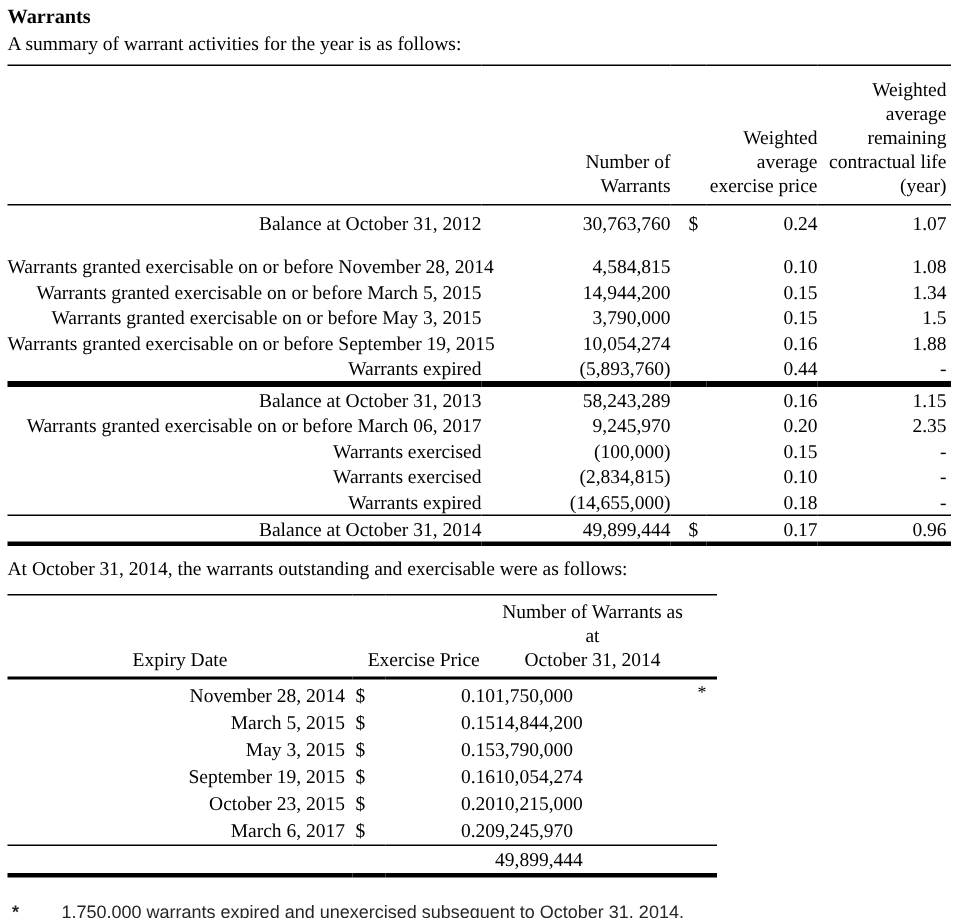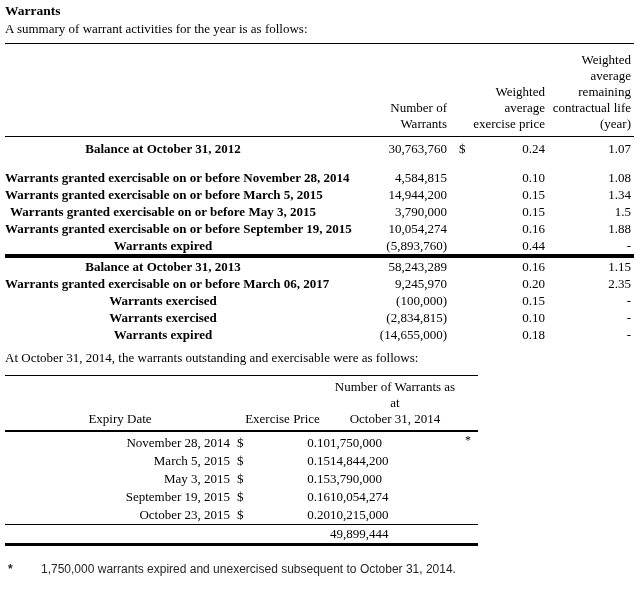--- a/index.html
+++ b/index.html
@@ -20,21 +20,21 @@
   .t1 col.c1 { width: 316px; }
   .t1 col.c2 { width: 126px; }
   .t1 col.c3 { width: 24px; }
   .t1 col.c4 { width: 74px; }
   .t1 col.c5 { width: 89px; }
   .t1 th {
     font-weight: normal; vertical-align: bottom; text-align: right;
     padding: 8px 0 4px 0; line-height: 16px; border-bottom: 1px solid #000;
   }
   .t1 td { padding: 1px 0; line-height: 15px; white-space: nowrap; }
-  .t1 .c-label { text-align: center; font-weight: bold; }
+  .t1 .c-label { text-align: right; }
   .t1 .c-num   { text-align: right; }
   .t1 .c-cur   { text-align: left; padding-left: 12px; }
   .t1 .c-price { text-align: right; }
   .t1 .c-life  { text-align: right; padding-right: 3px; }
   .t1 th.c-life { padding-right: 3px; }
   .t1 .first-row td { padding-top: 4px; }
   .t1 .spacer-row td { height: 12px; padding: 0; }
   .t1 .subtotal-row td { border-top: 4px solid #000000; }
   .t1 .final-row td { border-top: 1px solid #000; border-bottom: 3px solid #000; }
 
@@ -182,20 +182,27 @@
         <td class="c-price">0.10</td>
         <td class="c-life">-</td>
       </tr>
       <tr>
         <td class="c-label">Warrants expired</td>
         <td class="c-num">(14,655,000)</td>
         <td class="c-cur"></td>
         <td class="c-price">0.18</td>
         <td class="c-life">-</td>
       </tr>
+      <tr class="final-row">
+        <td class="c-label">Balance at October 31, 2014</td>
+        <td class="c-num">49,899,444</td>
+        <td class="c-cur">$</td>
+        <td class="c-price">0.17</td>
+        <td class="c-life">0.96</td>
+      </tr>
     </tbody>
   </table>
 
   <p class="doc-intro" style="margin-top:6px;">At October 31, 2014, the warrants outstanding and exercisable were as follows:</p>
 
   <table class="t2">
     <colgroup>
         <col class="c1">
         <col class="c2">
         <col class="c3">
@@ -242,20 +249,27 @@
         <td class="c-warr">10,054,274</td>
         <td class="c-marker"><span></span></td>
       </tr>
       <tr>
         <td class="c-date">October 23, 2015</td>
         <td class="c-cur">$</td>
         <td class="c-price">0.20</td>
         <td class="c-warr">10,215,000</td>
         <td class="c-marker"><span></span></td>
       </tr>
+      <tr>
+        <td class="c-date">March 6, 2017</td>
+        <td class="c-cur">$</td>
+        <td class="c-price">0.20</td>
+        <td class="c-warr">9,245,970</td>
+        <td class="c-marker"><span></span></td>
+      </tr>
       <tr class="total-row">
         <td class="c-date"></td>
         <td class="c-cur"></td>
         <td class="c-price"></td>
         <td class="c-warr">49,899,444</td>
         <td class="c-marker"></td>
       </tr>
     </tbody>
   </table>
 

